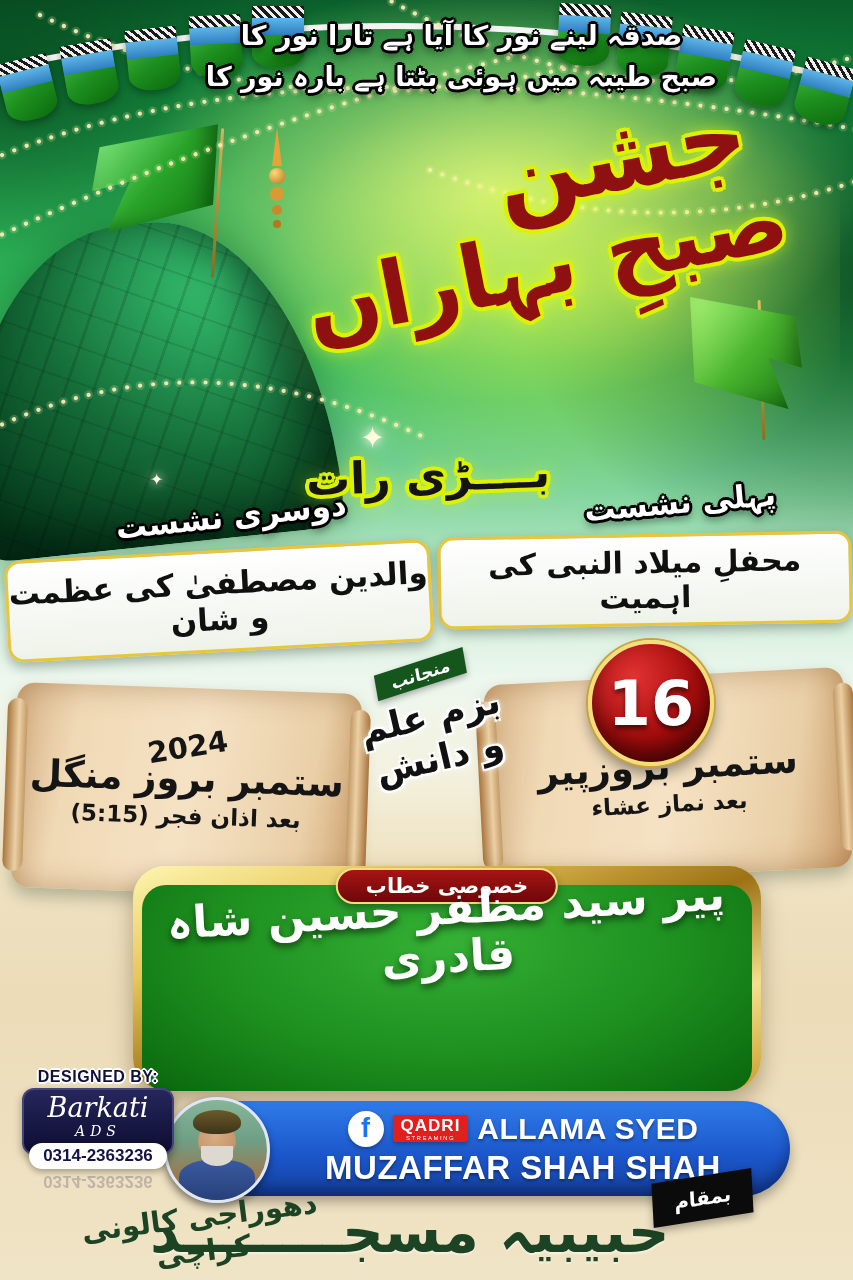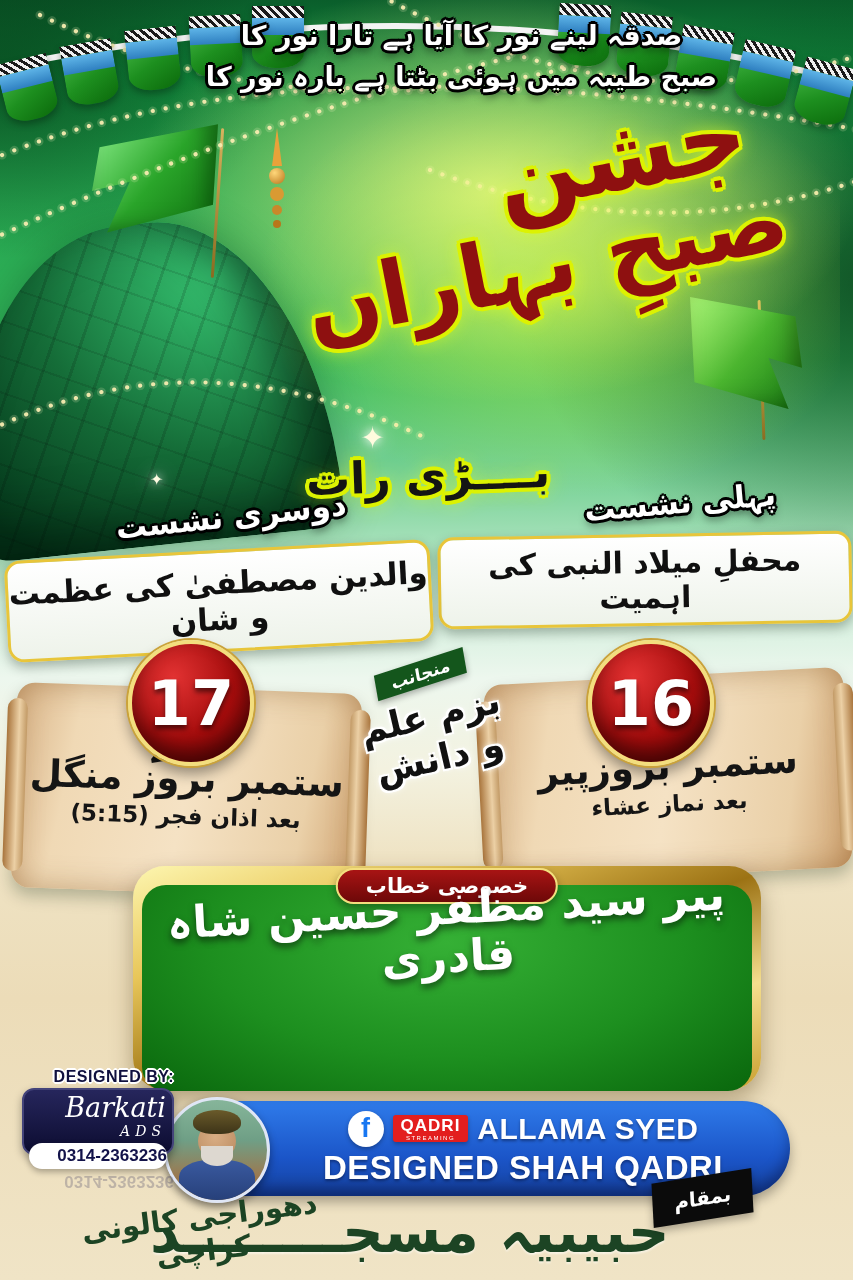--- a/index.html
+++ b/index.html
@@ -123,21 +123,21 @@
   .banner-pill{position:absolute;left:50%;top:-17px;transform:translateX(-50%);
     background:linear-gradient(#a81414,#6d0808);border:2px solid #f3de7e;border-radius:18px;
     color:#fff;font-weight:bold;font-size:21px;padding:4px 28px;white-space:nowrap;
     box-shadow:0 4px 8px rgba(0,0,0,.35);}
   .banner-honorific{padding-top:28px;text-align:center;color:#fff;font-size:24px;font-weight:bold;
     text-shadow:0 2px 4px rgba(0,0,0,.5);}
   .banner-speaker{margin-top:10px;text-align:center;color:#fff;font-size:44px;font-weight:bold;
     transform:rotate(-3deg);line-height:1.1;text-shadow:0 4px 7px rgba(0,0,0,.55);}
 
   
-  .designer{left:22px;top:1068px;width:152px;text-align:right;z-index:7;font-family:"Liberation Sans",sans-serif;}
+  .designer{left:22px;top:1068px;width:152px;text-align:center;z-index:7;font-family:"Liberation Sans",sans-serif;}
   .db-label{color:#10103e;font-weight:bold;font-size:16px;letter-spacing:.5px;
     text-shadow:-2px 0 0 #fff,2px 0 0 #fff,0 -2px 0 #fff,0 2px 0 #fff,-1px -1px 0 #fff,1px 1px 0 #fff,1px -1px 0 #fff,-1px 1px 0 #fff;}
   .db-box{margin-top:2px;background:linear-gradient(#26265c,#0c0c30);border-radius:12px;
     border:2px solid #44447a;color:#fff;padding:4px 6px 14px 6px;box-shadow:0 4px 8px rgba(0,0,0,.35);}
   .db-name{font-family:"DejaVu Serif",serif;font-style:italic;font-size:27px;line-height:1;}
   .db-ads{font-family:"DejaVu Serif",serif;font-style:italic;font-size:14px;letter-spacing:5px;margin-top:2px;}
   .db-phone{margin:-12px auto 0 auto;width:138px;background:#fff;border-radius:14px;color:#13134a;
     font-weight:bold;font-size:17px;padding:3px 0;box-shadow:0 3px 6px rgba(0,0,0,.3);}
   .db-reflect{margin-top:2px;transform:scaleY(-1);opacity:.22;color:#13134a;font-weight:bold;font-size:17px;filter:blur(.5px);}
 
@@ -250,21 +250,20 @@
   </div>
   <div class="abs date-circle dc-16">16</div>
 
   <div class="abs scroll scroll-17">
     <div class="scroll-inner rtl">
       <span class="scroll-year">2024</span>
       <div class="scroll-main">ستمبر بروز منگل</div>
       <div class="scroll-time">بعد اذان فجر (5:15)</div>
     </div>
   </div>
-  <div class="abs date-circle dc-17">17</div>
 
   <div class="abs organizer rtl">
     <span class="org-label">منجانب</span>
     <div class="org-name">بزم علم و دانش</div>
   </div>
 
   <div class="abs banner-gold">
     <div class="banner-green">
       <div class="banner-pill rtl">خصوصی خطاب</div>
       <div class="banner-speaker rtl">پیر سید مظفر حسین شاہ قادری</div>
@@ -290,21 +289,21 @@
     </div>
     <div class="lb-content">
       <div class="lb-row1">
         <span class="fb-circle">f</span>
         <span class="live-badge">
           <div class="live-word">QADRI</div>
           <div class="live-sub">STREAMING</div>
         </span>
         <span class="lb-name1">ALLAMA SYED</span>
       </div>
-      <div class="lb-name2">DESIGNED SHAH QADRI</div>
+      <div class="lb-name2">MUZAFFAR SHAH SHAH</div>
     </div>
   </div>
 
   <div class="abs venue-label rtl">بمقام</div>
   <div class="abs masjid rtl">حبیبیہ مسجــــــــد</div>
   <div class="abs address rtl">دھوراجی کالونی کراچی</div>
 
 </div>
 
 </body></html>

